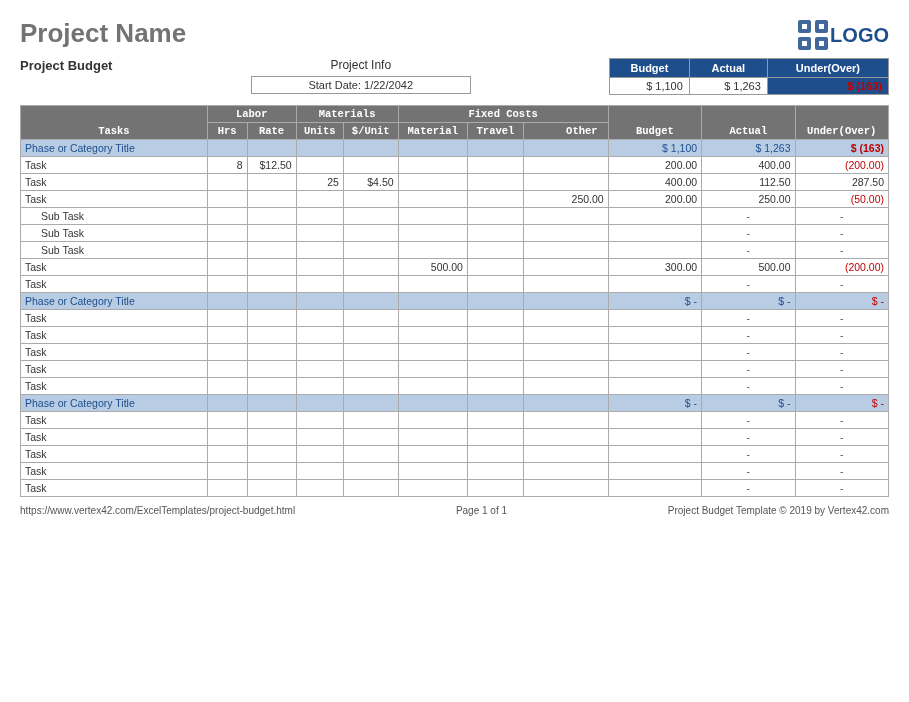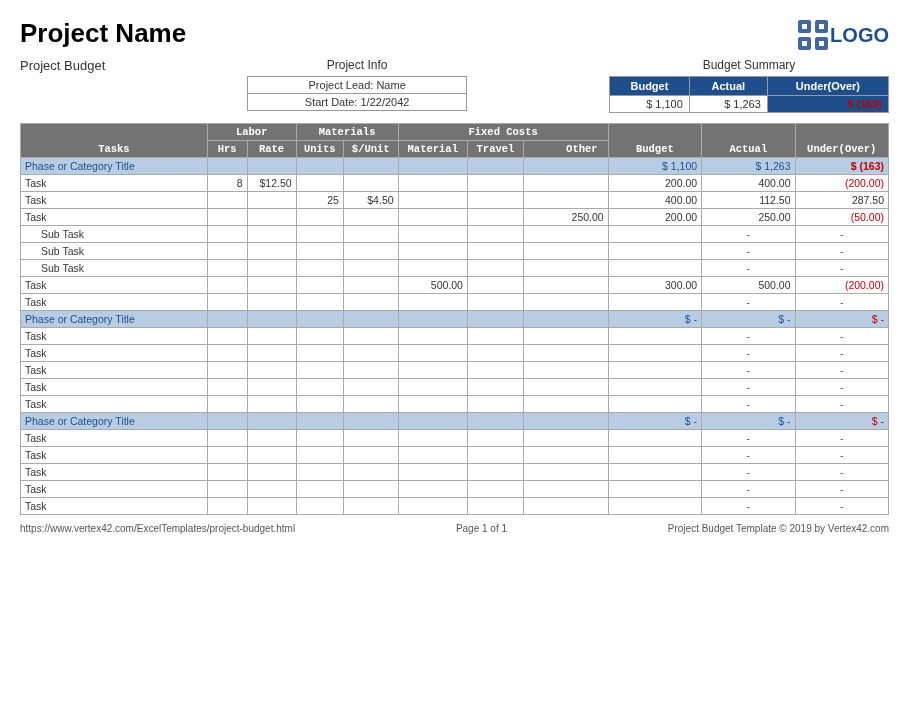--- a/index.html
+++ b/index.html
@@ -14,21 +14,21 @@
     }
     .header-row {
       display: flex;
       justify-content: space-between;
       align-items: flex-start;
       margin-bottom: 6px;
     }
     .project-name {
       font-size: 26px;
       font-weight: bold;
-      color: #000000;
+      color: #737373;
     }
     .logo-area {
       display: flex;
       align-items: center;
       font-size: 20px;
       font-weight: bold;
       color: #1f4e8c;
     }
     .logo-icon {
       width: 34px;
@@ -36,21 +36,21 @@
     }
     .sub-header {
       display: flex;
       justify-content: space-between;
       align-items: flex-start;
       margin-bottom: 10px;
     }
     .project-budget-label {
       font-size: 13px;
       color: #333;
-      font-weight: normal;
+      font-weight: bold;
     }
     .project-info-section {
       flex: 1;
       text-align: center;
     }
     .project-info-title {
       font-size: 12px;
       margin-bottom: 4px;
       color: #333;
     }
@@ -171,38 +171,31 @@
   </div>
 </div>
 
 <div class="sub-header">
   <div class="project-budget-label">Project Budget</div>
 
   <div class="project-info-section">
     <div class="project-info-title">Project Info</div>
     <table class="info-table">
       <tbody>
-          <tr>
-        <td>
-          <span>Project Lead:</span>
-          <span>Name</span>
-        </td>
-      </tr>
       <tr>
         <td>
           <span>Start Date:</span>
           <span>1/22/2042</span>
         </td>
       </tr>
     </tbody>
       </table>
   </div>
 
   <div class="budget-summary-section">
-    <div class="budget-summary-title">Budget Summary</div>
     <table class="summary-table">
       <tbody>
           <tr>
         <th>Budget</th>
         <th>Actual</th>
         <th class="summary-under-over-th">Under(Over)</th>
       </tr>
       <tr>
         <td>$ 1,100</td>
         <td>$ 1,263</td>

